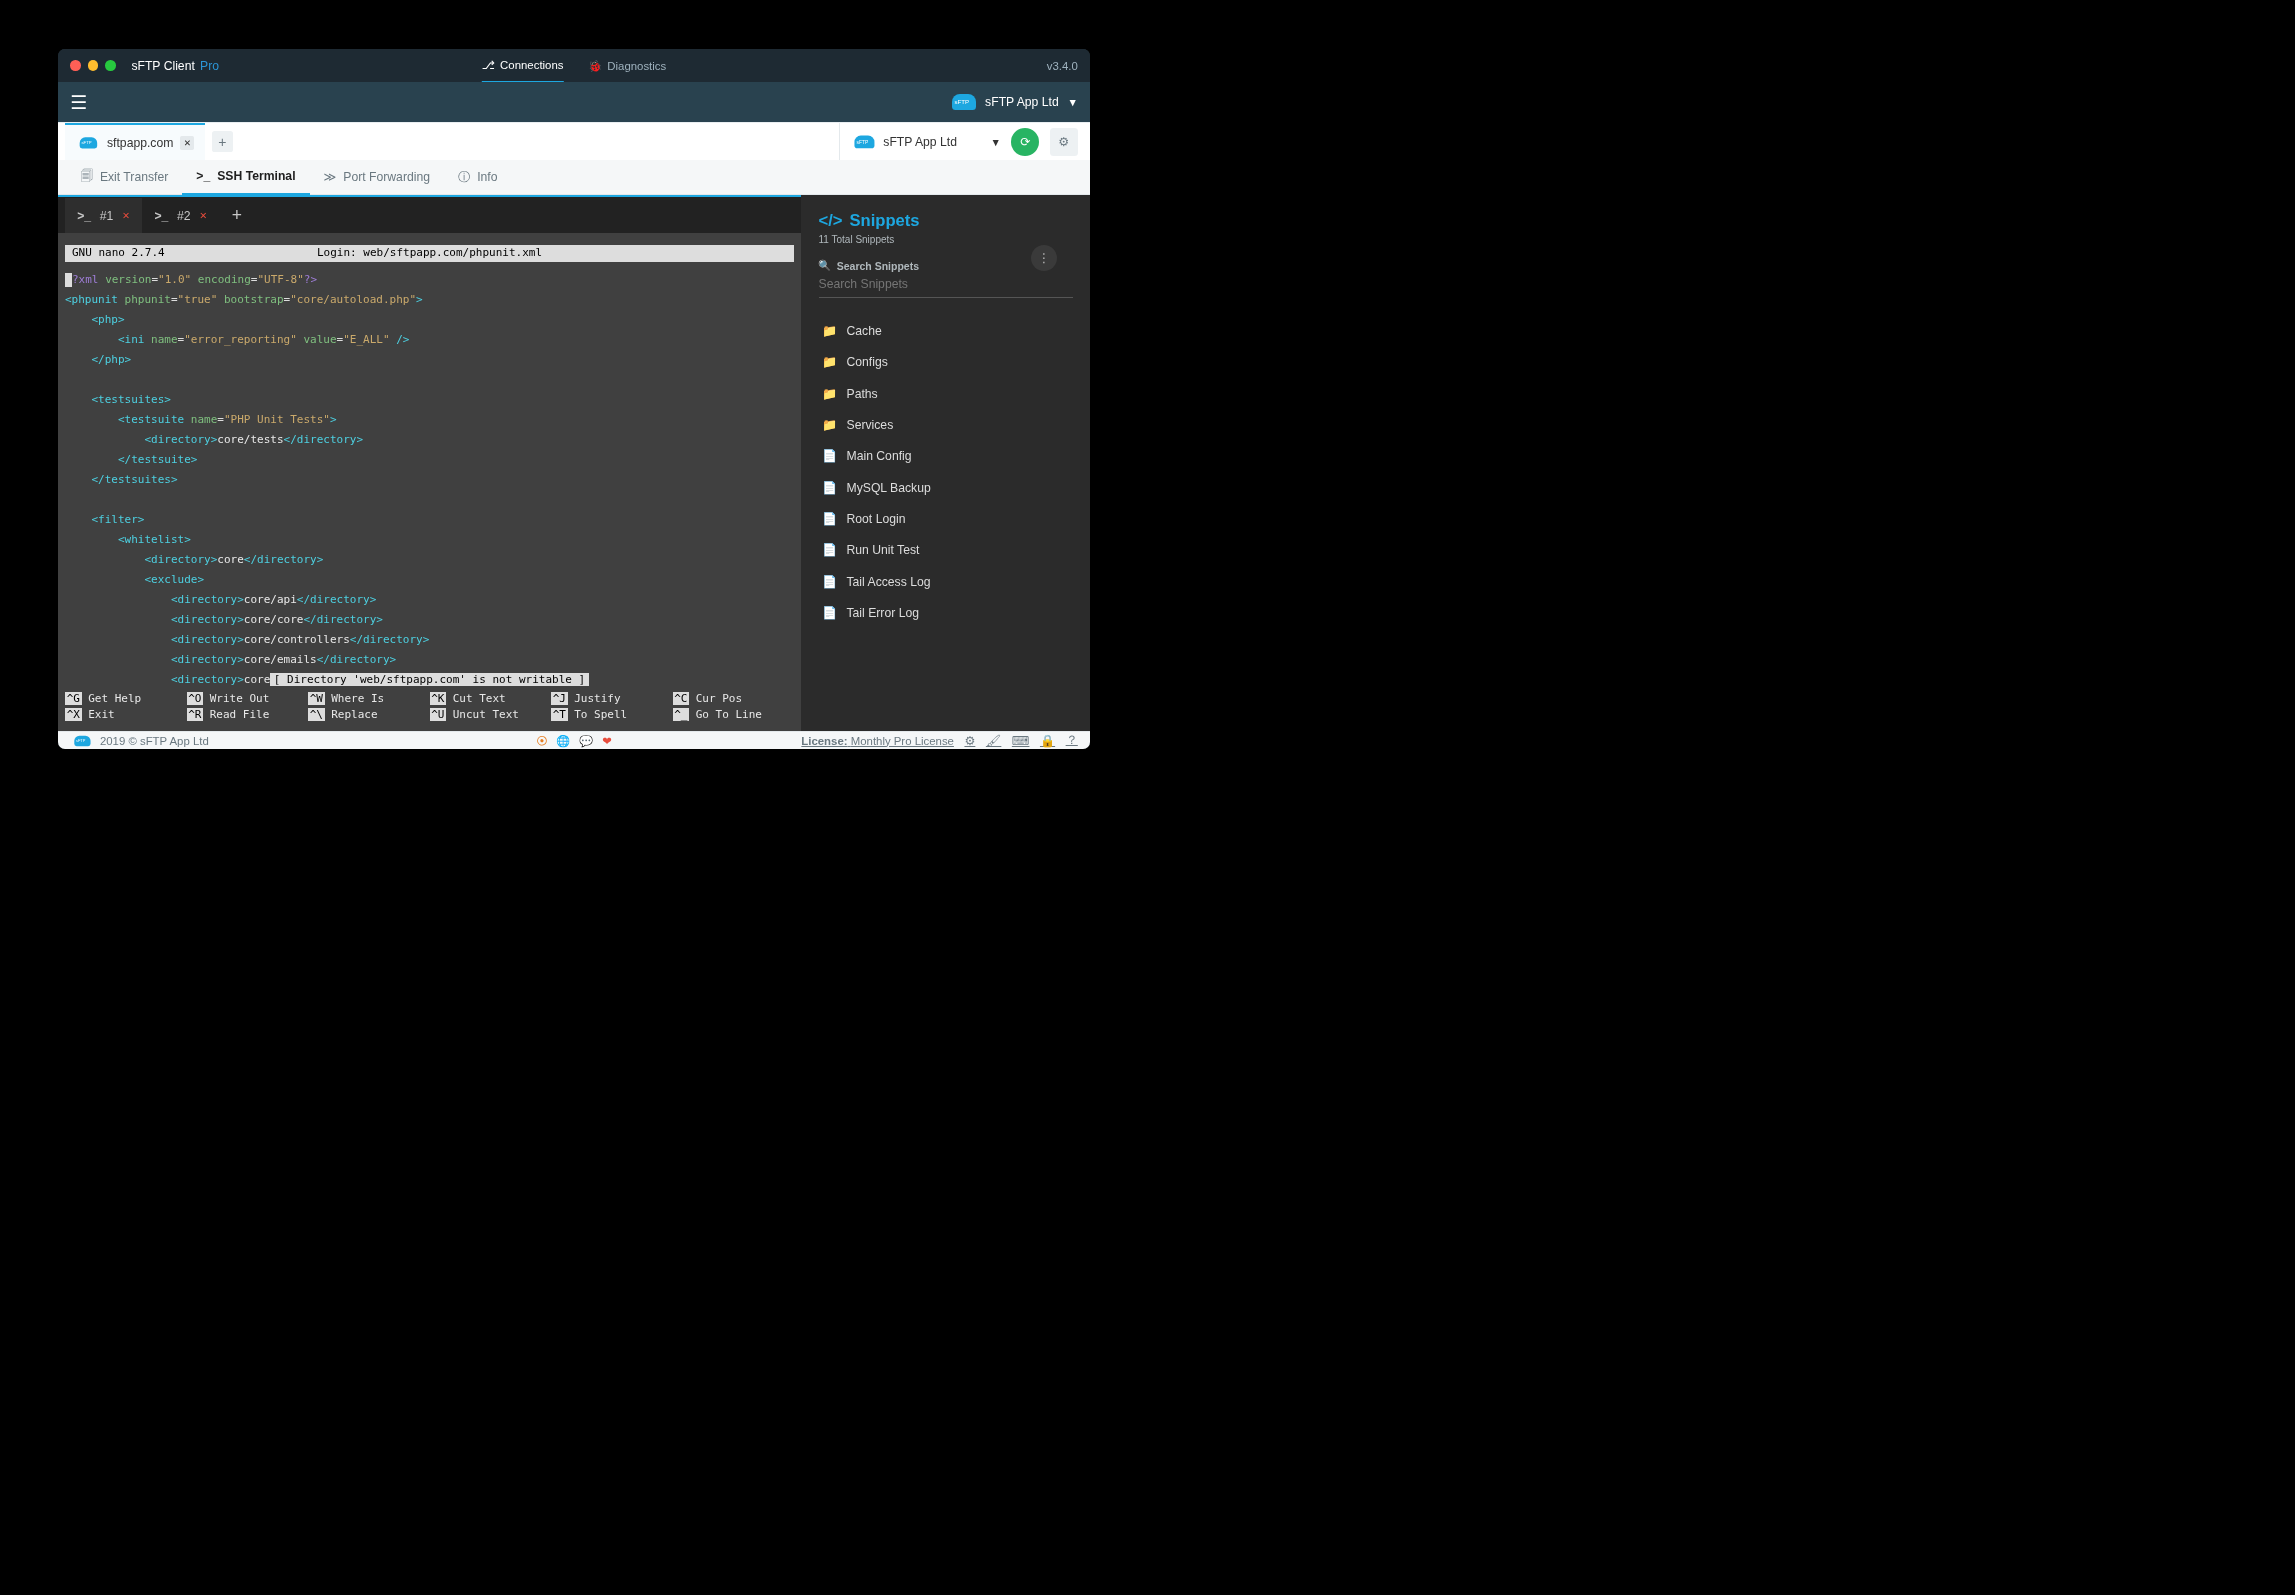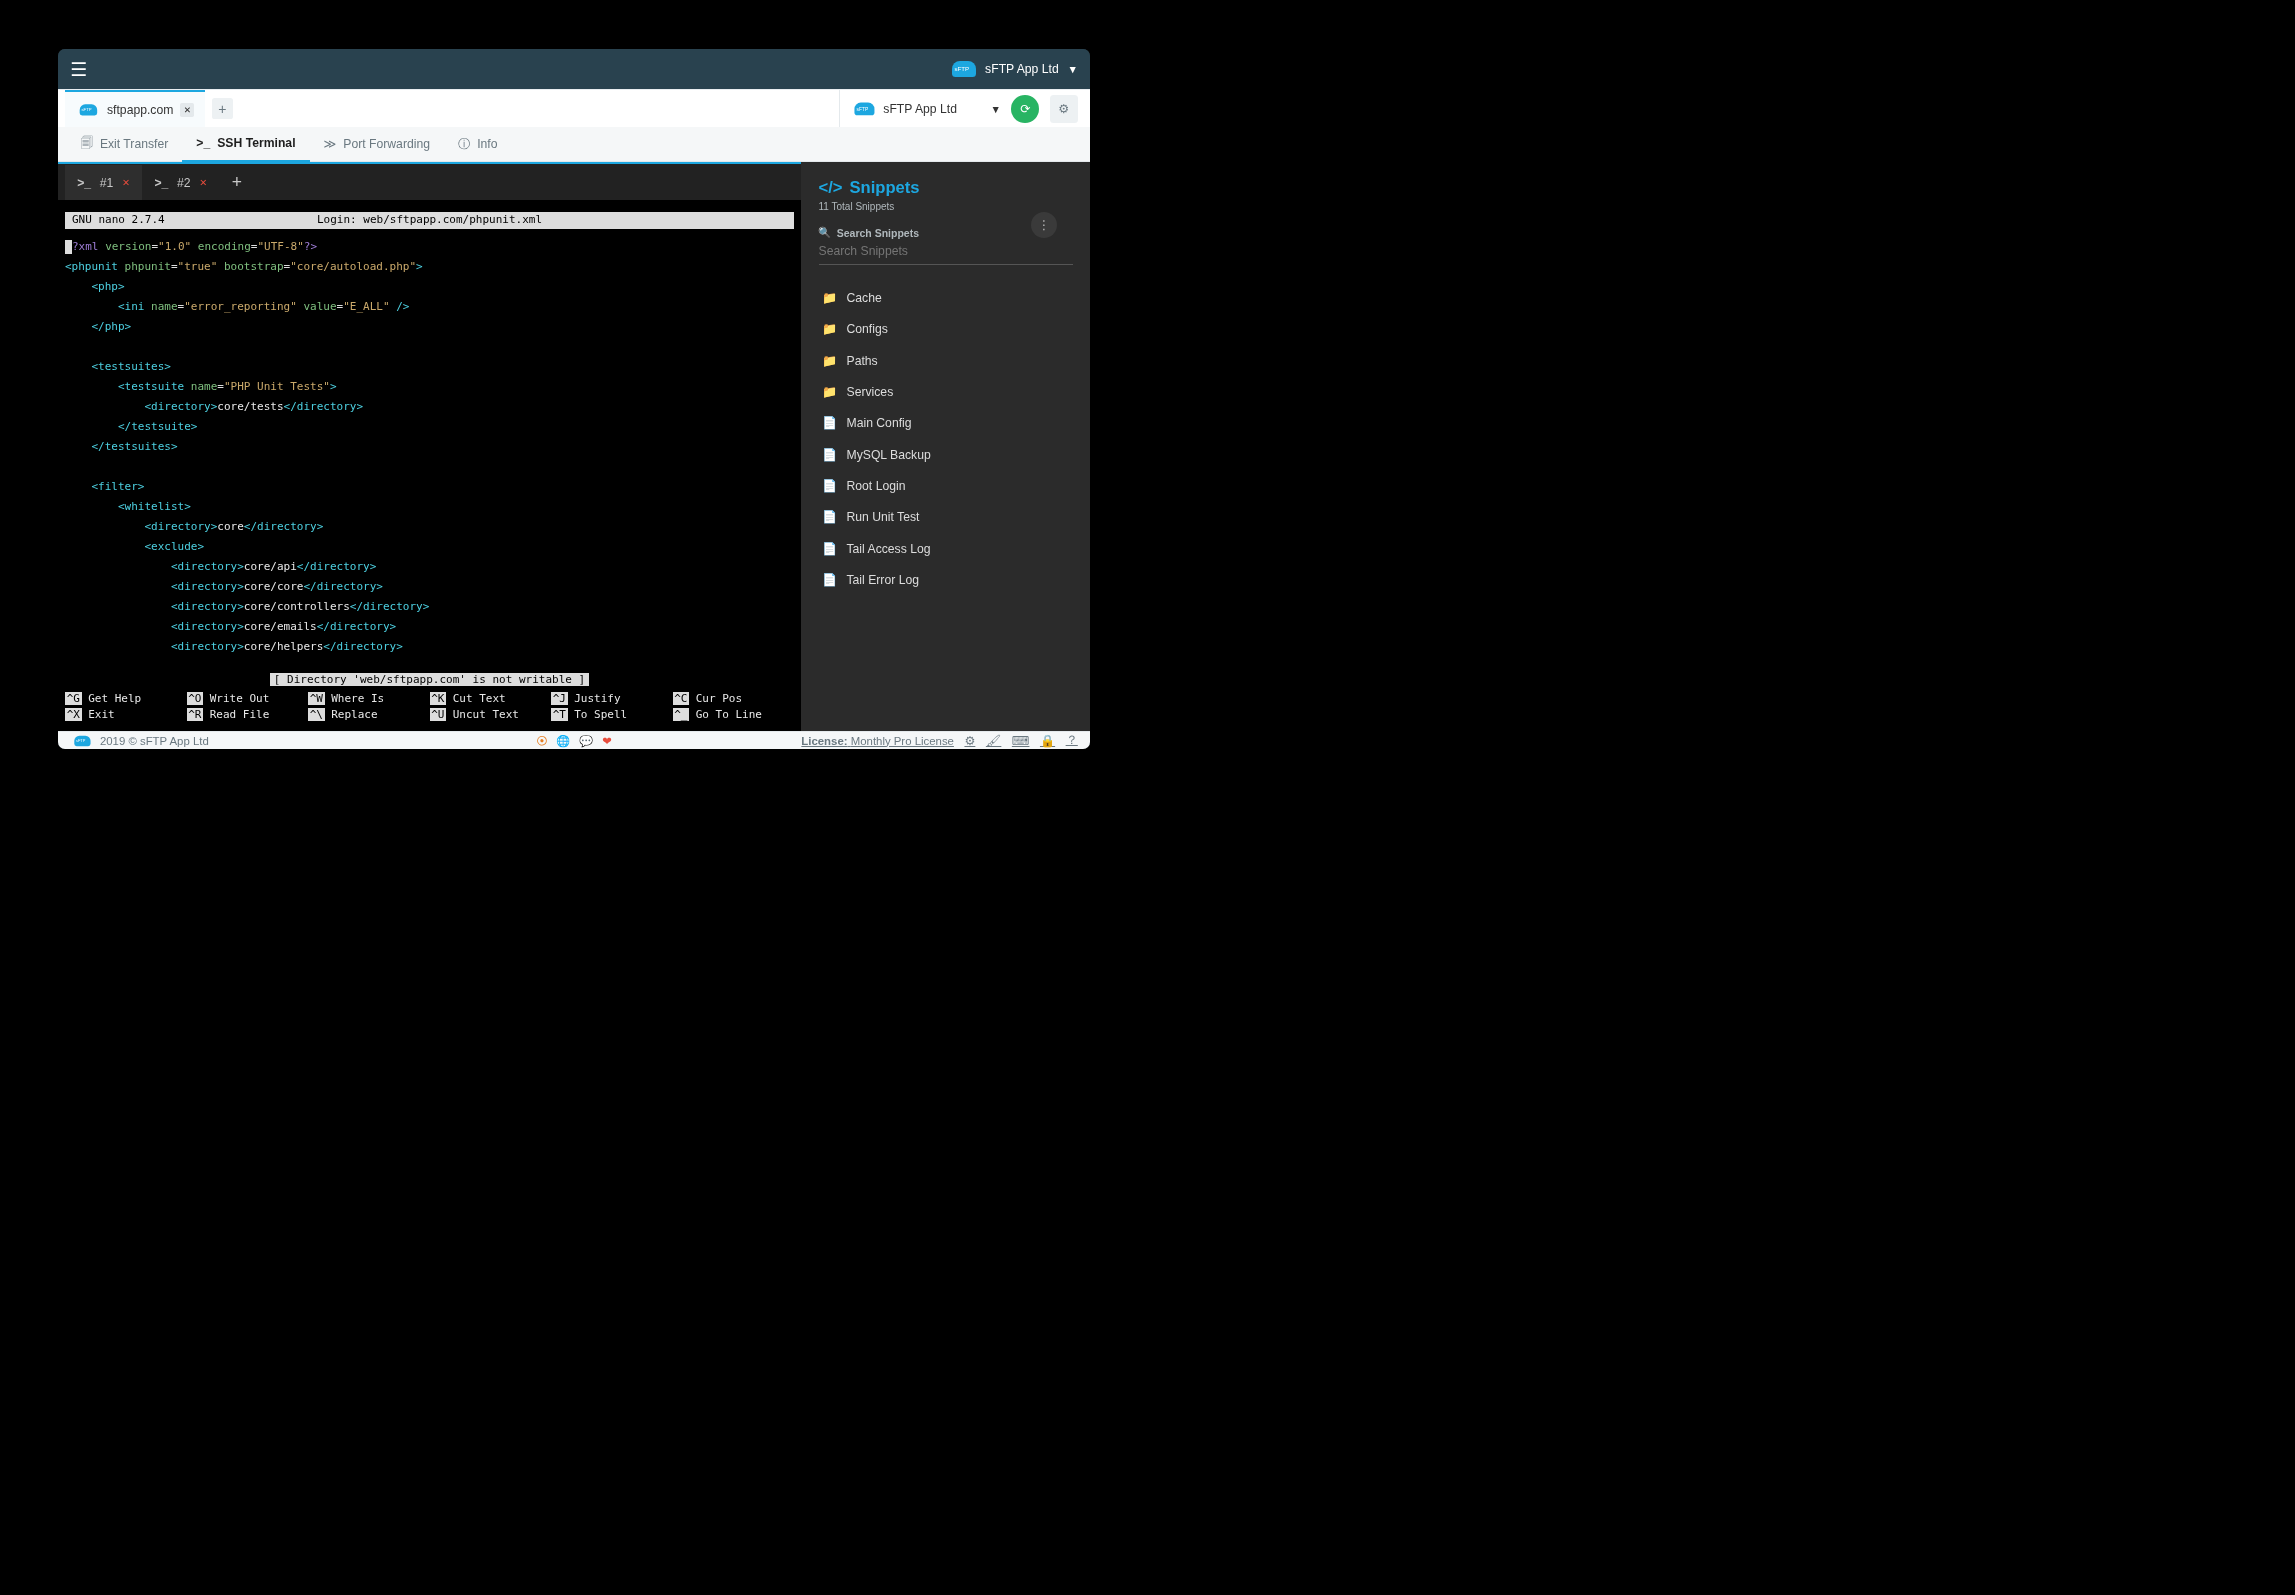--- a/index.html
+++ b/index.html
@@ -33,21 +33,21 @@
 .subtabs{ background:#f5f7f8; height:35px; display:flex; align-items:center; padding:0 8.7px; font-size:12.2px; border-bottom:0.9px solid #e4e9ec;}
 .subtab{ display:flex;align-items:center;gap:7px; padding:0 14px; height:35px; color:#6a7880; cursor:pointer;}
 .subtab.active{ color:#1e1e1e; font-weight:600; border-bottom:2.6px solid #1da7e0;}
 .main{ flex:1; display:flex; background:#2e2e2e; min-height:0;}
 .term-area{ flex:1; display:flex; flex-direction:column; min-width:0; }
 .term-tabs{ background:#222; height:38px; display:flex; align-items:flex-end; border-top:2.6px solid #1da7e0; padding-left:7px;}
 .term-tab{ display:flex;align-items:center;gap:8.7px;padding:0 12.2px;height:35px;color:#c8c8c8;cursor:pointer;}
 .term-tab.active{ background:#2e2e2e;}
 .term-tab .x{ color:#e74c3c; font-size:9.6px;cursor:pointer;}
 .term-add{ padding:0 12.2px;color:#c8c8c8;font-size:17.5px;cursor:pointer;height:35px;display:flex;align-items:center;}
-.terminal{ flex:1; background:#000000; padding:12.2px 7px; font-family: Menlo, Consolas, monospace; font-size:11px; line-height:16.6px; overflow:hidden; position:relative;}
+.terminal{ flex:1; background:#404040; padding:12.2px 7px; font-family: Menlo, Consolas, monospace; font-size:11px; line-height:16.6px; overflow:hidden; position:relative;}
 .nano-header{ background:#ddd; color:#000; padding:0 7px; display:flex;}
 .nano-header .file{ position:absolute; left:50%; transform:translateX(-50%);}
 .code{ padding:1.7px 0; white-space:pre; color:#ddd;}
 .t-cyan{color:#4dd0e1}.t-purple{color:#9e7dd6}.t-green{color:#7fbf7f}.t-str{color:#caa96b}.t-white{color:#e8e8e8}
 .cursor-block{ background:#ddd;color:#000;display:inline-block;width:7px;height:14px;vertical-align:middle;}
 .nano-msg{ background:#ddd;color:#000;padding:0 3.5px;}
 .nano-footer{ position:absolute; bottom:7px; left:7px; right:7px; font-family:Menlo,monospace;font-size:11px;line-height:16.6px;}
 .nano-footer .msg{text-align:center;margin-bottom:2px;}
 .nano-keys{ display:grid; grid-template-columns:repeat(6,1fr); }
 .nk{ color:#e8e8e8;}
@@ -68,20 +68,40 @@
 .statusbar{ background:#f5f7f8; height:18px; display:flex; align-items:center; padding:0 12.2px; font-size:11.4px; color:#6a7880; border-top:0.9px solid #e4e9ec;}
 .status-center{ position:absolute; left:50%; transform:translateX(-50%); display:flex; gap:8.7px; align-items:center;}
 .status-right{ margin-left:auto; display:flex; align-items:center; gap:10.5px;text-decoration:underline;}
 .sr-ico{ color:#6a7880; cursor:pointer; font-size:12.2px;}
 </style>
 </head>
 <body>
 
 <div class="window">
 
+  <div class="titlebar">
+    <div class="traffic">
+      <div class="dot red"></div>
+      <div class="dot yellow"></div>
+      <div class="dot green"></div>
+    </div>
+    <span class="app-title">sFTP Client</span>
+    <span class="app-pro">Pro</span>
+    <div class="titlebar-center">
+      <div class="tc-item active">
+        <span>⎇</span>
+        <span>Connections</span>
+      </div>
+      <div class="tc-item">
+        <span>🐞</span>
+        <span>Diagnostics</span>
+      </div>
+    </div>
+    <span class="version">v3.4.0</span>
+  </div>
 
   <div class="toolbar">
     <div class="hamburger">☰</div>
     <div class="toolbar-right">
       <span class="cloud-icon"></span>
       <span>sFTP App Ltd</span>
       <span class="chev">▼</span>
     </div>
   </div>
 

